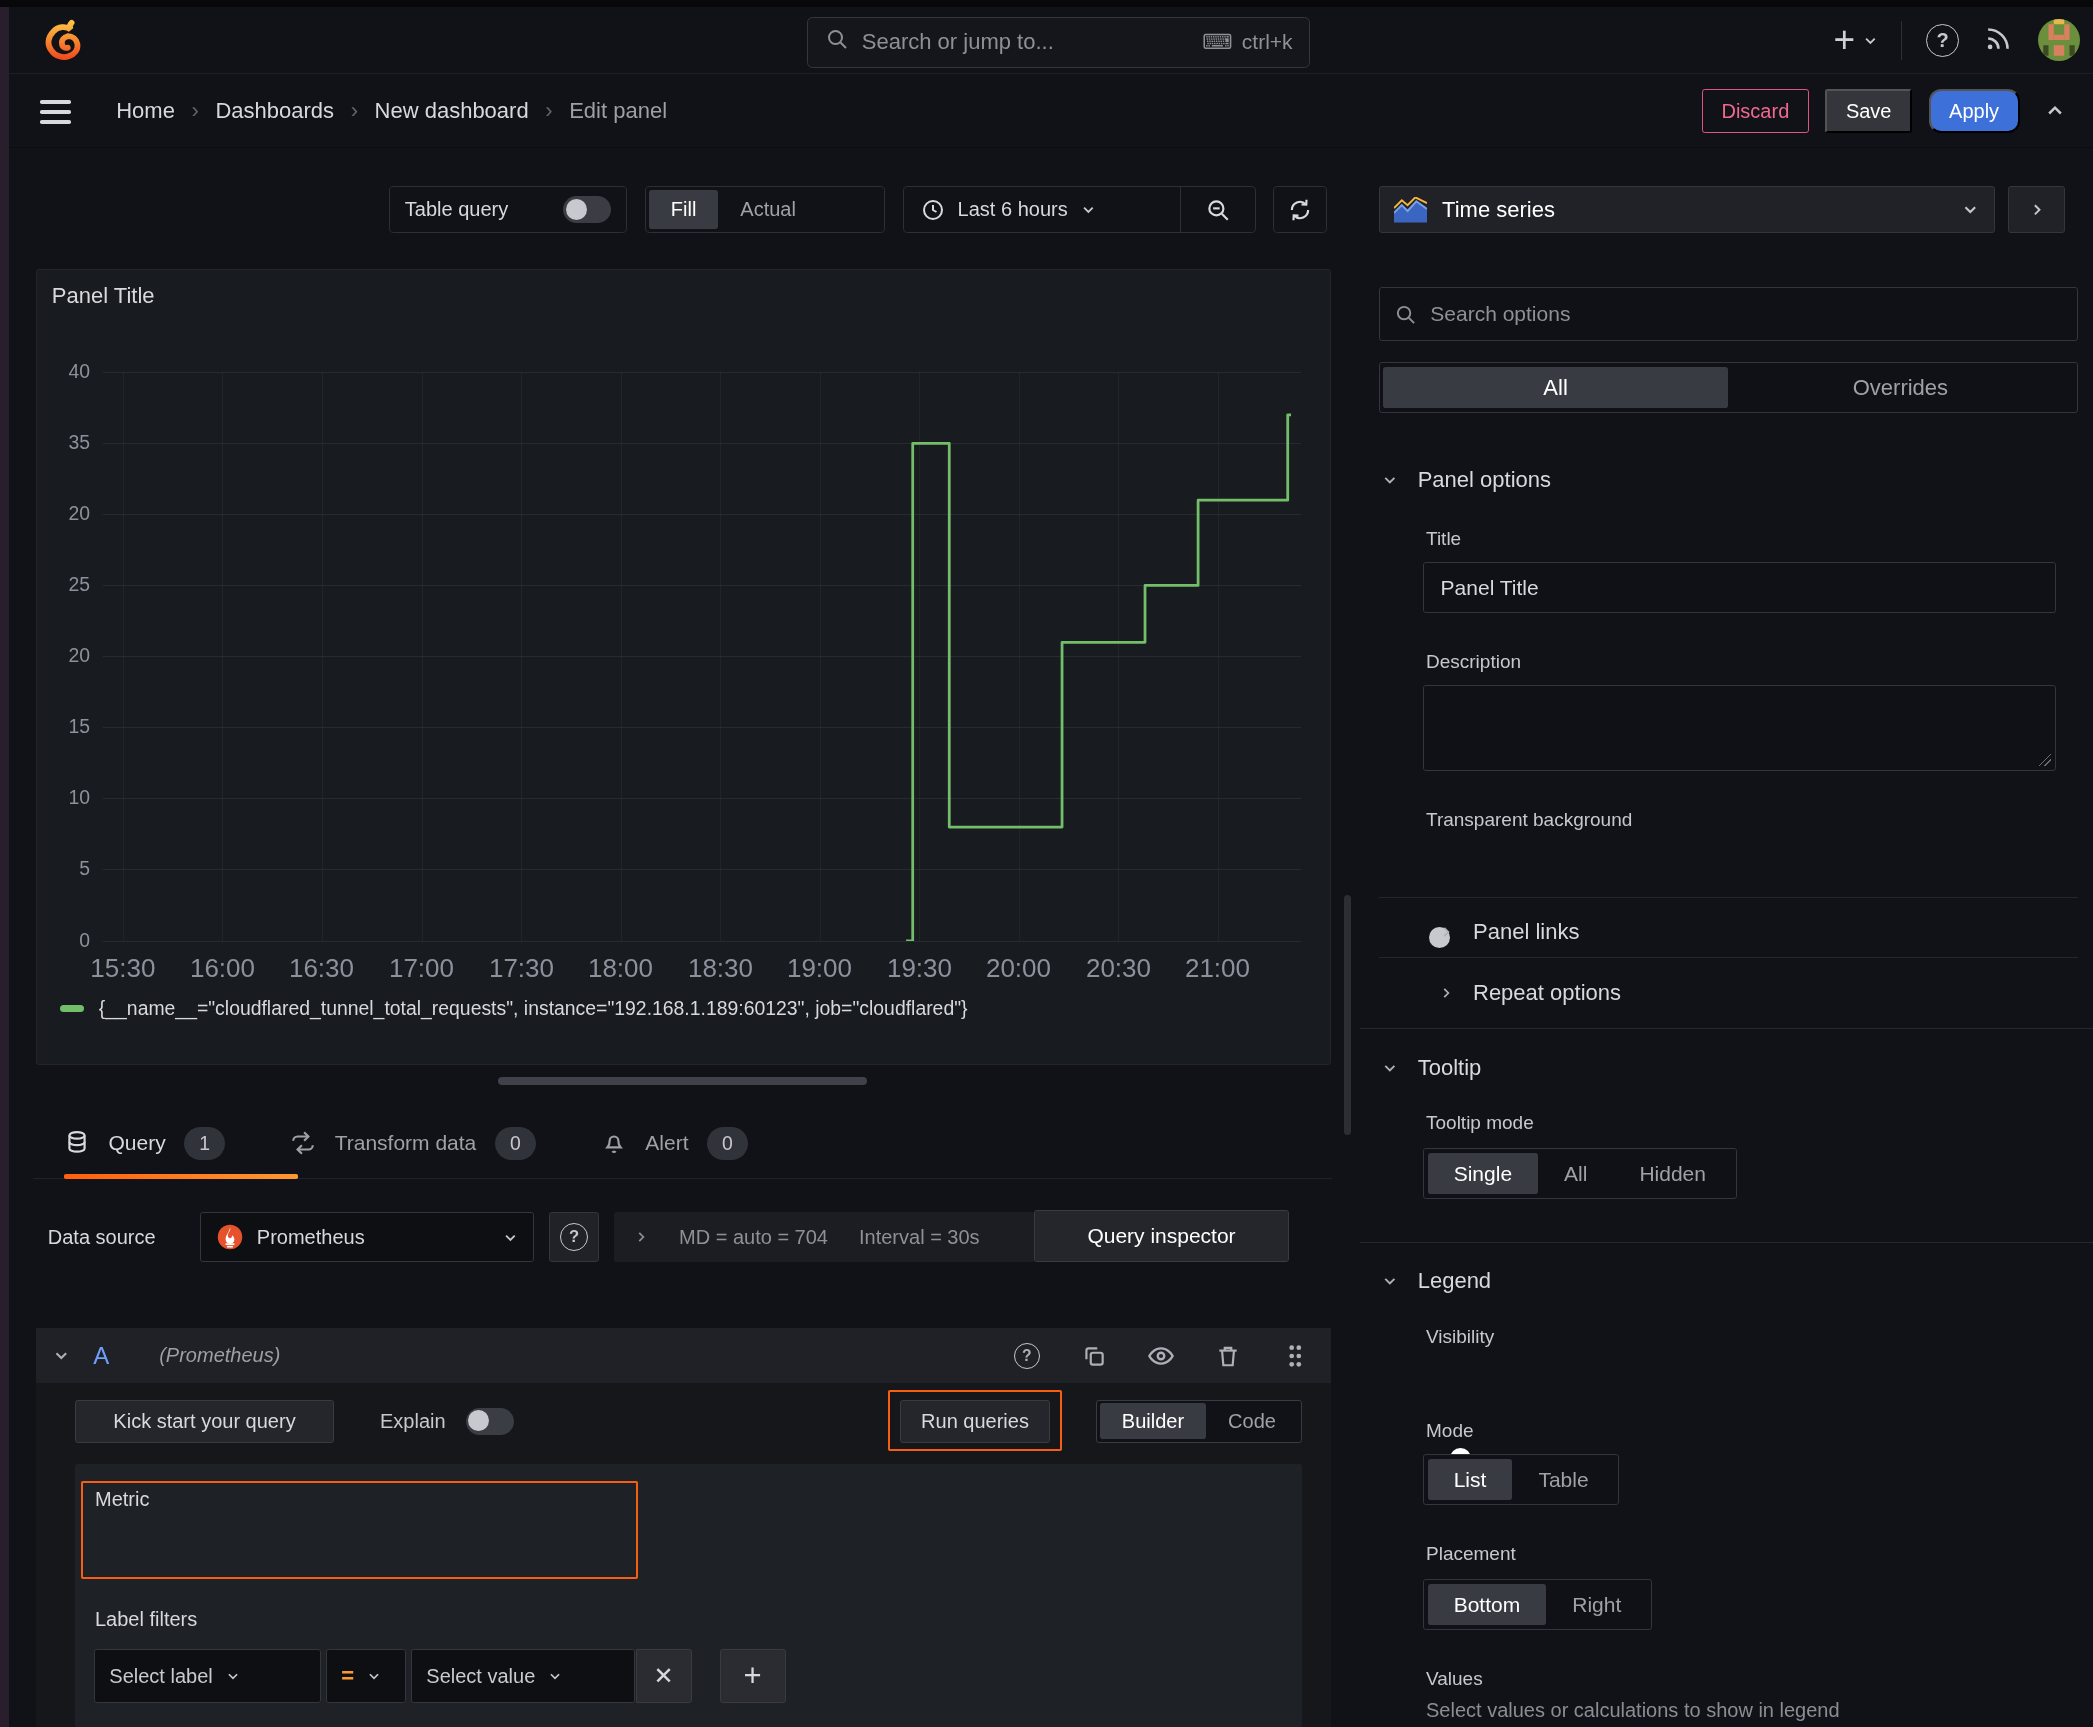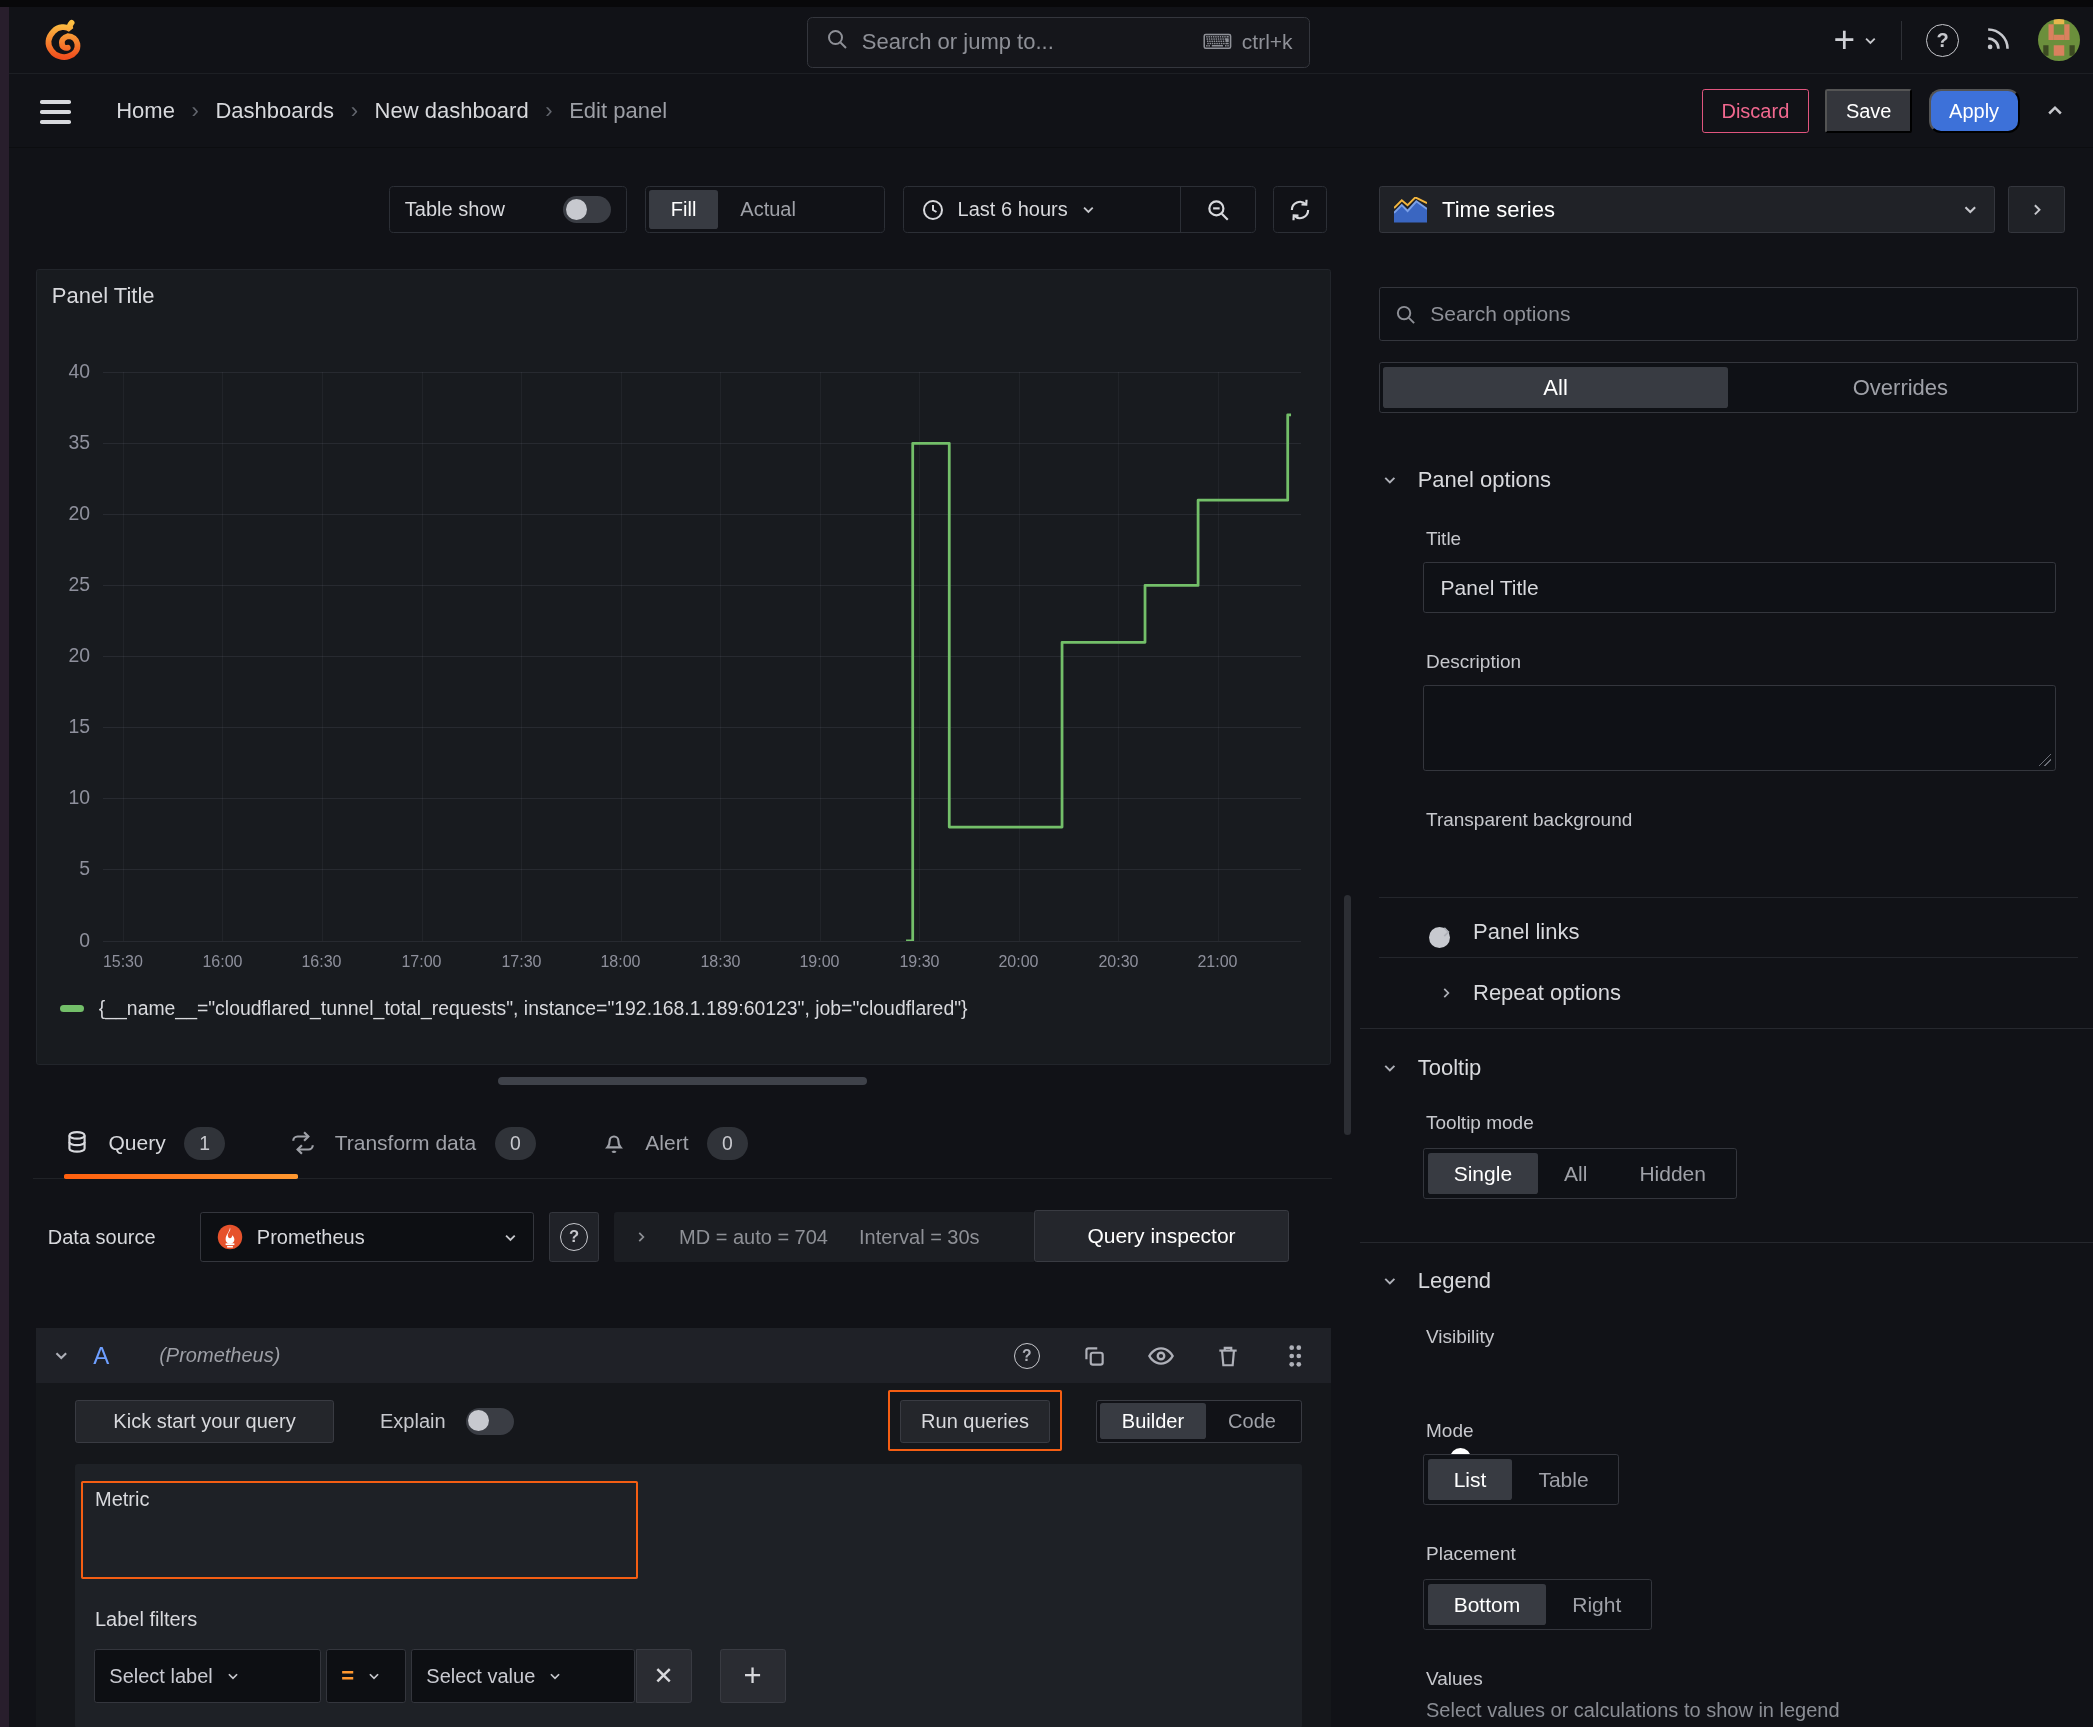--- a/index.html
+++ b/index.html
@@ -49,21 +49,21 @@
   .timegroup .zoomout { width:74px; display:flex; align-items:center; justify-content:center; height:100%; }
   .refreshbtn { left:1273px; top:186px; width:54px; justify-content:center; }
 
   
   .vizpanel { position:absolute; left:36px; top:269px; width:1295px; height:796px; background:#181b1f; border:0.9px solid #22252b; border-radius:2.8px; }
   .vizpanel .ptitle { position:absolute; left:14.8px; top:13px; font-size:22px; color:#d8d9dd; }
   .plot { position:absolute; left:66px; top:102px; width:1198px; height:569px; }
   .gl-h { position:absolute; left:0; right:0; height:0.9px; background:rgba(204,204,220,0.09); }
   .gl-v { position:absolute; top:0; bottom:0; width:0.9px; background:rgba(204,204,220,0.055); }
   .ytick { position:absolute; left:-55px; width:42px; text-align:right; font-size:19.4px; color:#8e909c; }
-  .xtick { position:absolute; top:581px; width:83px; text-align:center; font-size:16px; color:#8e909c; }
+  .xtick { position:absolute; top:581px; width:83px; text-align:center; font-size:26px; color:#8e909c; }
   .plot svg { position:absolute; left:0; top:0; }
   .chart-legend { position:absolute; left:23px; top:727px; display:flex; align-items:center; gap:14.8px; }
   .legend-swatch { width:24px; height:6.5px; border-radius:3.7px; background:#73bf69; }
   .legend-label { font-size:19.4px; color:#d8d9dd; }
 
   .dragpill { position:absolute; left:498px; top:1077px; width:369px; height:8.3px; border-radius:4.6px; background:#3f424a; }
   .vscroll { position:absolute; left:1344px; top:895px; width:7.4px; height:240px; border-radius:3.7px; background:#2c2e34; }
 
   
   .etabs { position:absolute; left:33px; top:1108px; width:1299px; height:71px; border-bottom:0.9px solid #202227; display:flex; align-items:center; gap:65px; padding-left:31px; }
@@ -220,21 +220,21 @@
       <button class="btn primary">Apply</button>
       <span class="collapse-up">
         <svg width="20" height="20" viewBox="0 0 24 24">
             <polyline points="5,15 12,8 19,15" fill="none" stroke="#c7c8cd" stroke-width="3"></polyline>
           </svg>
       </span>
     </div>
   </div>
 
   <div class="ctl tableview">
-    <span>Table show</span>
+    <span>Table query</span>
     <span class="toggle"></span>
   </div>
   <div class="ctl seg fitgroup">
     <span class="opt sel">Fill</span>
     <span class="opt">Actual</span>
   </div>
   <div class="ctl timegroup">
     <span class="trange">
       <svg width="24" height="24" viewBox="0 0 24 24">
           <circle cx="12" cy="12" r="9" fill="none" stroke="#d8d9dd" stroke-width="2"></circle>

